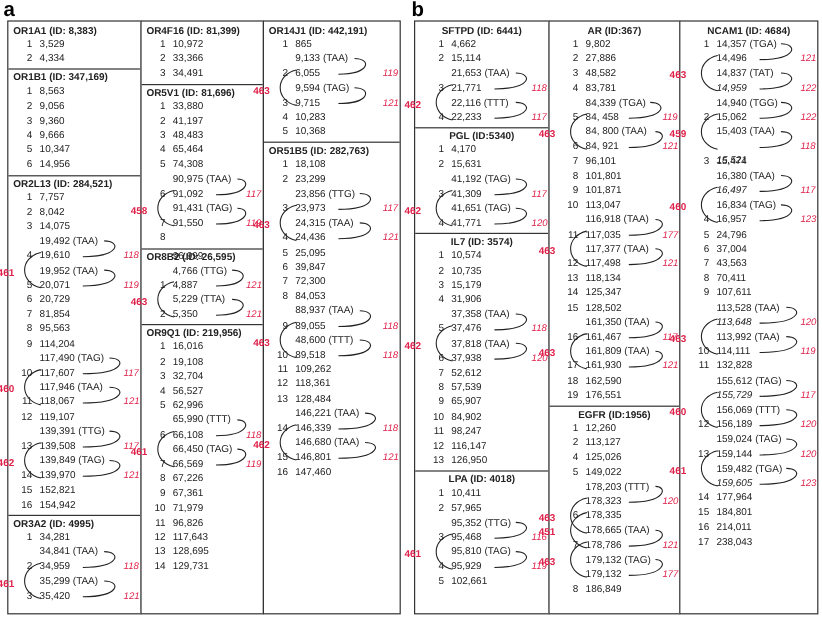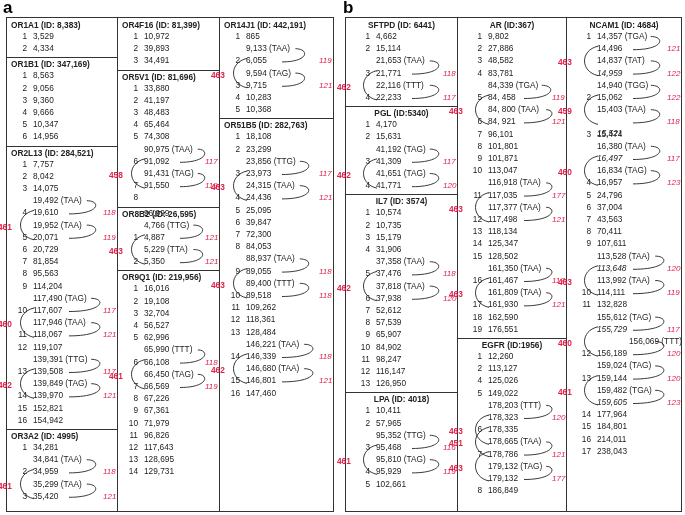--- a/index.html
+++ b/index.html
@@ -199,21 +199,21 @@
     </svg>
   </div>
 <div class="col" style="left: 117px; top: 17px; width: 103px; height: 495px;">
     <div class="sec-title" style="top: 2px; left: 4px;">OR4F16 (ID: 81,399)</div>
     <div class="row" style="top: 13px; left: 0px; right: 0px;">
       <span class="num" style="left: 6px;">1</span>
       <span class="val" style="left: 26px;">10,972</span>
     </div>
     <div class="row" style="top: 25.2px; left: 0px; right: 0px;">
       <span class="num" style="left: 6px;">2</span>
-      <span class="val" style="left: 26px;">39,893</span>
+      <span class="val" style="left: 26px;">33,366</span>
     </div>
     <div class="row" style="top: 37.4px; left: 0px; right: 0px;">
       <span class="num" style="left: 6px;">3</span>
       <span class="val" style="left: 26px;">34,491</span>
     </div>
     <div class="sec-border" style="top: 51.6px;"></div>
     <div class="sec-title" style="top: 53.6px; left: 4px;">OR5V1 (ID: 81,696)</div>
     <div class="row" style="top: 64.6px; left: 0px; right: 0px;">
       <span class="num" style="left: 6px;">1</span>
       <span class="val" style="left: 26px;">33,880</span>
@@ -442,21 +442,21 @@
       <span class="val" style="left: 26px;">88,937 (TAA)</span>
     </div>
     <span class="ann" style="left: 99px; top: 248.6px;">118</span>
     <div class="row" style="top: 247.6px; left: 0px; right: 0px;">
       <span class="num" style="left: 6px;">9</span>
       <span class="val" style="left: 26px;">89,055</span>
     </div>
     <span class="bigann" style="left: -9px; top: 261.8px;">463</span>
     <div class="row" style="top: 259.8px; left: 0px; right: 0px;">
       <span class="num" style="left: 6px;"></span>
-      <span class="val" style="left: 26px;">89,400 (TTT)</span>
+      <span class="val" style="left: 26px;">48,600 (TTT)</span>
     </div>
     <span class="ann" style="left: 99px; top: 273px;">118</span>
     <div class="row" style="top: 272px; left: 0px; right: 0px;">
       <span class="num" style="left: 6px;">10</span>
       <span class="val" style="left: 26px;">89,518</span>
     </div>
     <div class="row" style="top: 284.2px; left: 0px; right: 0px;">
       <span class="num" style="left: 6px;">11</span>
       <span class="val" style="left: 26px;">109,262</span>
     </div>
@@ -972,21 +972,21 @@
     <div class="row" style="top: 293.6px; left: 0px; right: 0px;">
       <span class="num" style="left: 10px;"></span>
       <span class="val" style="left: 30px;">155,612 (TAG)</span>
     </div>
     <span class="ann" style="left: 100px; top: 306.8px;">117</span>
     <div class="row" style="top: 305.8px; left: 0px; right: 0px;">
       <span class="num" style="left: 10px;"></span>
       <span class="val it" style="left: 30px;">155,729</span>
     </div>
     <span class="bigann" style="left: -9px; top: 320px;">460</span>
-    <div class="row" style="top: 318px; left: 0px; right: 0px; margin-left: 32px;">
+    <div class="row" style="top: 318px; left: 0px; right: 0px;">
       <span class="num" style="left: 10px;"></span>
       <span class="val" style="left: 30px;">156,069 (TTT)</span>
     </div>
     <span class="ann" style="left: 100px; top: 331.2px;">120</span>
     <div class="row" style="top: 330.2px; left: 0px; right: 0px;">
       <span class="num" style="left: 10px;">12</span>
       <span class="val" style="left: 30px;">156,189</span>
     </div>
     <div class="row" style="top: 342.4px; left: 0px; right: 0px;">
       <span class="num" style="left: 10px;"></span>

